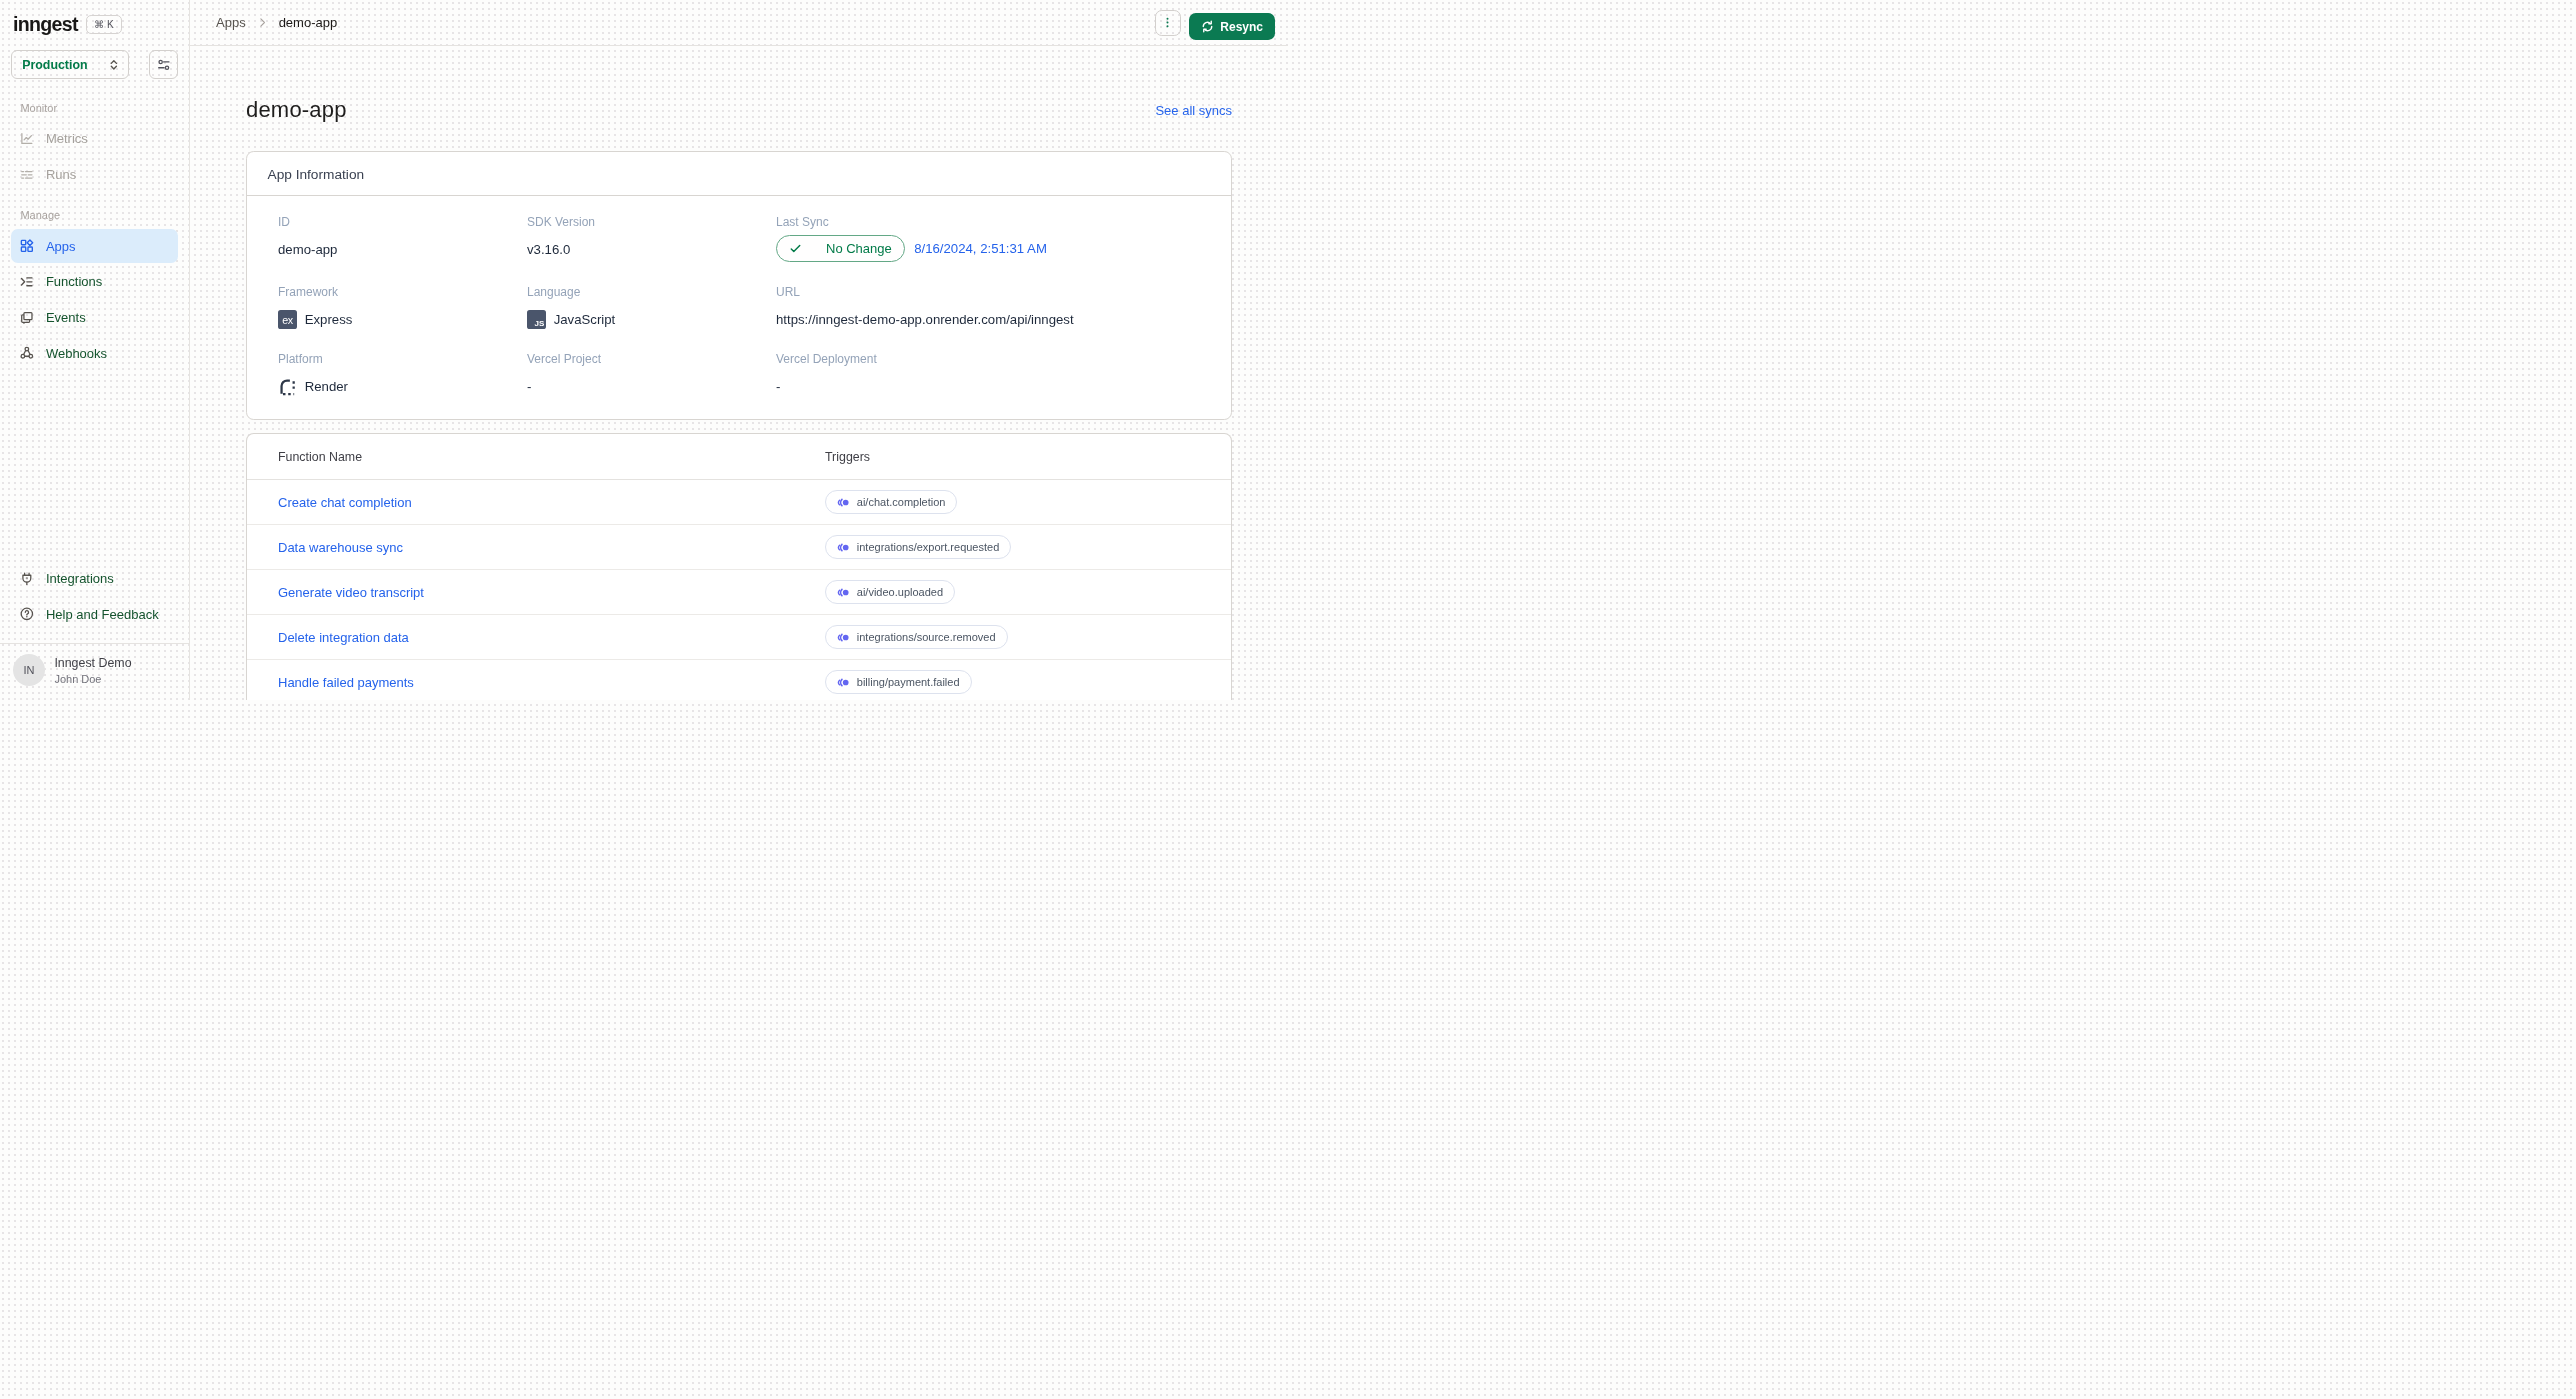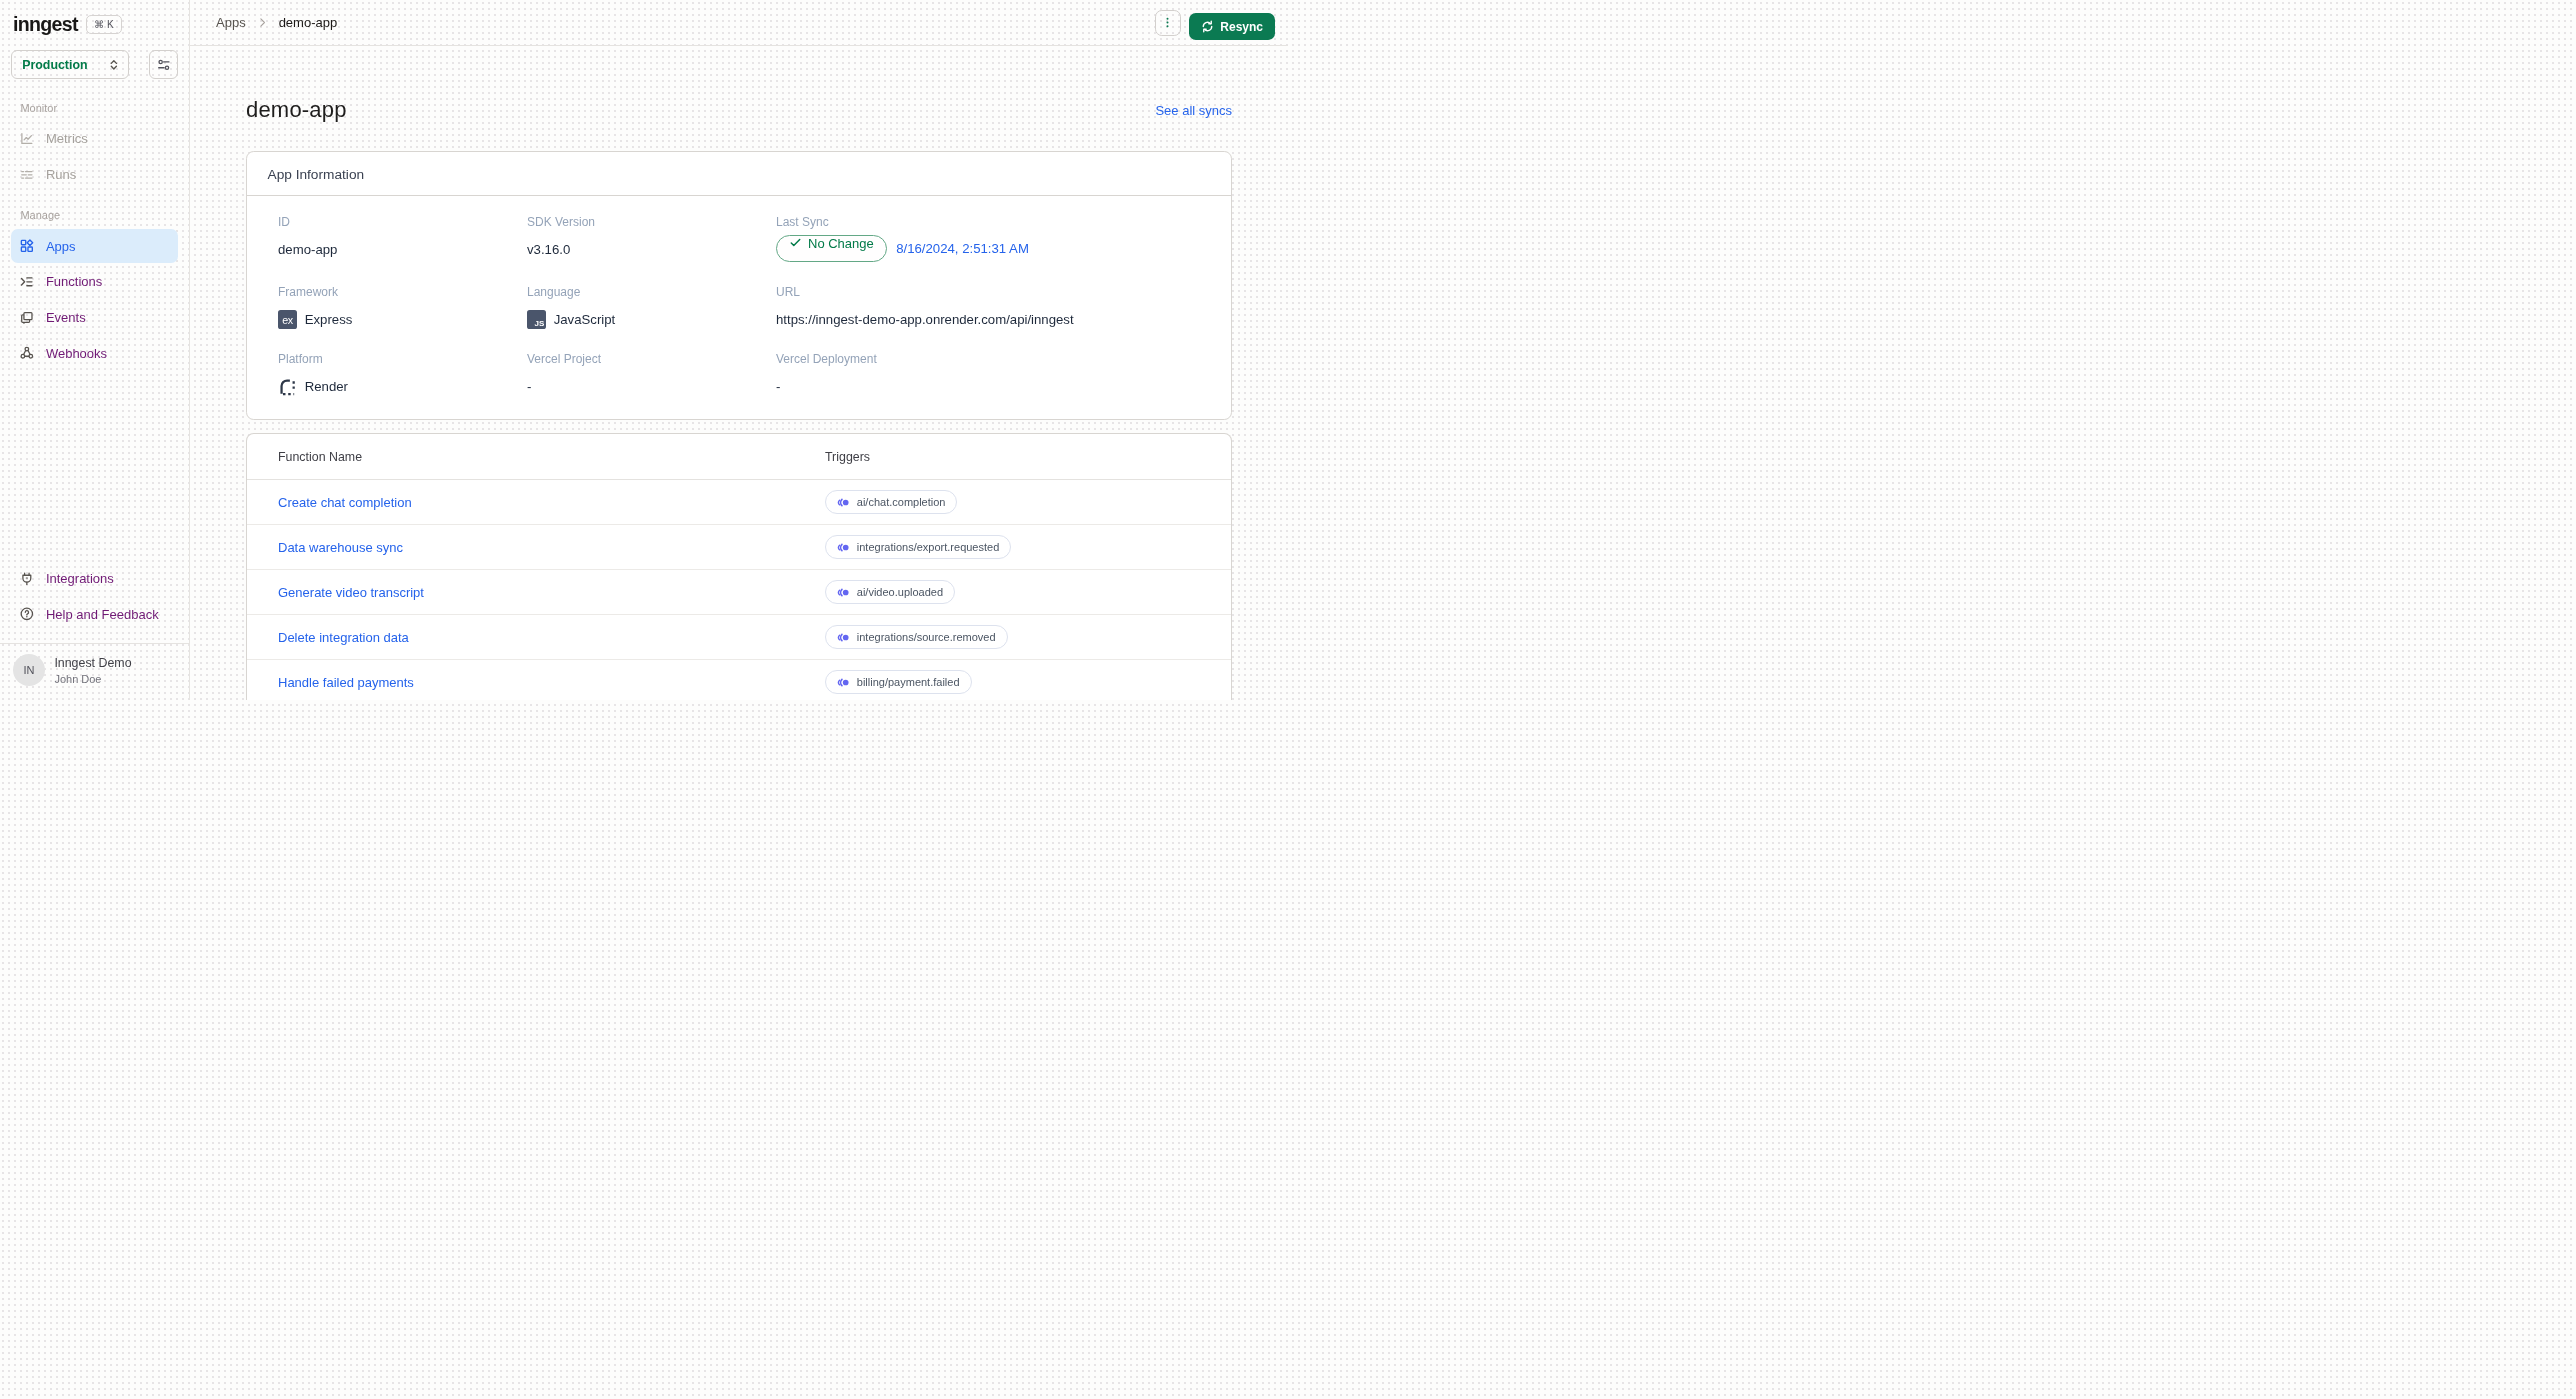--- a/index.html
+++ b/index.html
@@ -33,21 +33,21 @@
   }
   .env-select-label { color:#027a48; font-weight:700; font-size:12.4px; }
   .icon-btn {
     width:29px; height:29px; border:0.9px solid #d3d0cd; border-radius:6px;
     display:grid; place-items:center; color:#52525b; background:transparent; cursor:pointer;
   }
   .nav { padding:3.4px 11px 0 11px; }
   .nav-section-label { padding:16px 9.4px 7.7px 9.4px; font-size:11px; color:#a8a29e; }
   .nav-item {
     display:flex; align-items:center; gap:11px; height:34px; padding:0 8.5px;
-    border-radius:6.8px; font-size:13px; color:#701a75; margin-bottom:1.7px; cursor:pointer;
+    border-radius:6.8px; font-size:13px; color:#14532d; margin-bottom:1.7px; cursor:pointer;
   }
   .nav-item .ic { width:15.4px; height:15.4px; color:#57534e; flex:none; display:grid; place-items:center; }
   .nav-item.disabled { color:#a5a19c; cursor:default; }
   .nav-item.disabled .ic { color:#b3afa9; }
   .nav-item.active { background:#dbecfb; color:#2563eb; }
   .nav-item.active .ic { color:#2563eb; }
   .sidebar-spacer { flex:1; }
   .sidebar-divider { border-top:0.9px solid #e5e3e0; margin-top:10.2px; }
   .user-row { display:flex; align-items:center; gap:9.4px; padding:10.2px 13px 13.7px 13px; cursor:pointer; }
   .avatar {
@@ -89,21 +89,21 @@
     padding:14.5px 20.5px 13px 20.5px; font-size:13.7px; color:#3b4252;
     border-bottom:0.9px solid #d8d5d1;
   }
   .info-body { padding:19.6px 31px 0 31px; }
   .info-grid { display:grid; grid-template-columns:249px 249px 1fr; }
   .info-field { margin-bottom:23px; }
   .f-label { font-size:12px; color:#94a3b8; margin-bottom:11px; }
   .f-value { font-size:13.2px; color:#1e293b; display:flex; align-items:center; gap:7.7px; min-height:19px; }
   .sync-line { display:flex; align-items:center; gap:9.4px; margin-top:-5.1px; }
   .badge {
-    display:inline-flex; align-items:flex-start; gap:6px; height:27px; padding:0 12px;
+    display:inline-flex; align-items:center; gap:24px; height:27px; padding:0 12px;
     border:1.3px solid #63a886; border-radius:14.5px; color:#027a48; font-size:13px; background:#fffefe;
     cursor:default;
   }
   .sync-date { color:#2563eb; font-size:13.2px; cursor:pointer; }
   .chip {
     width:19px; height:19px; background:#4a556b; border-radius:2.6px; color:#ffffff;
     display:grid; place-items:center; flex:none; position:relative;
   }
   .chip.ex { font-size:10.7px; font-weight:500; letter-spacing:-0.3px; }
   .chip.js span { position:absolute; right:1.7px; bottom:0.9px; font-size:8px; font-weight:700; }

